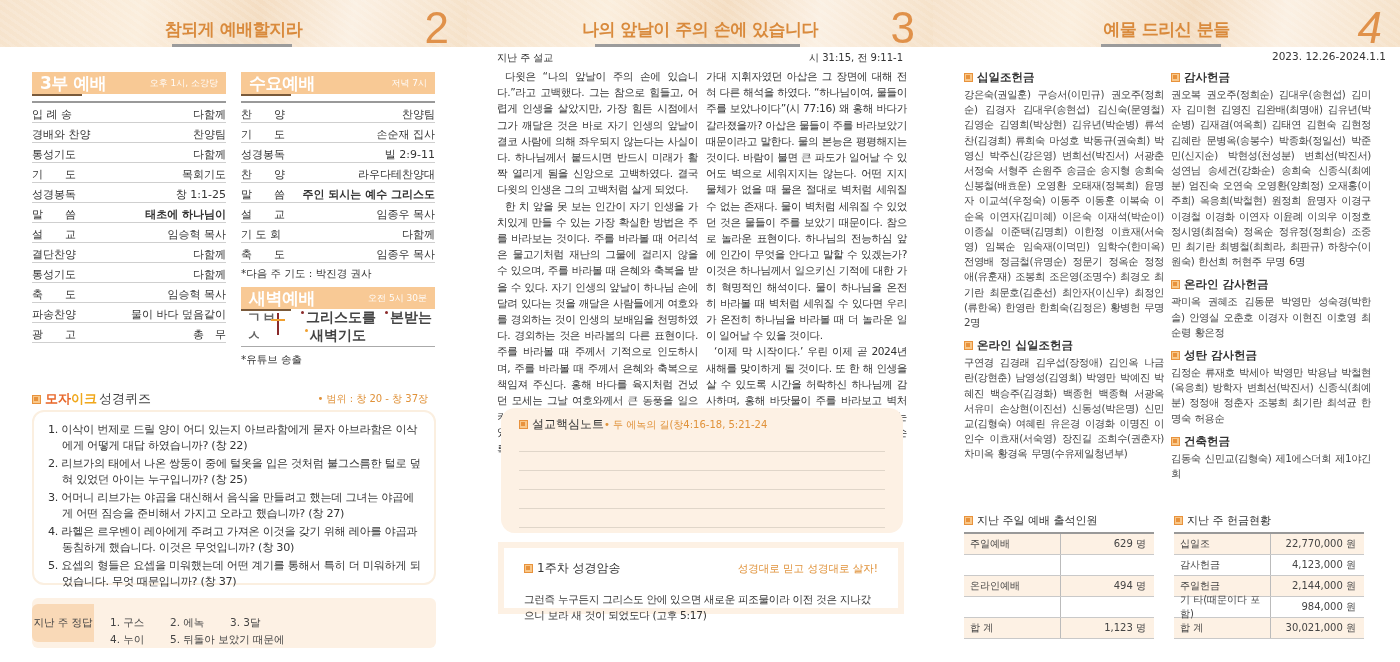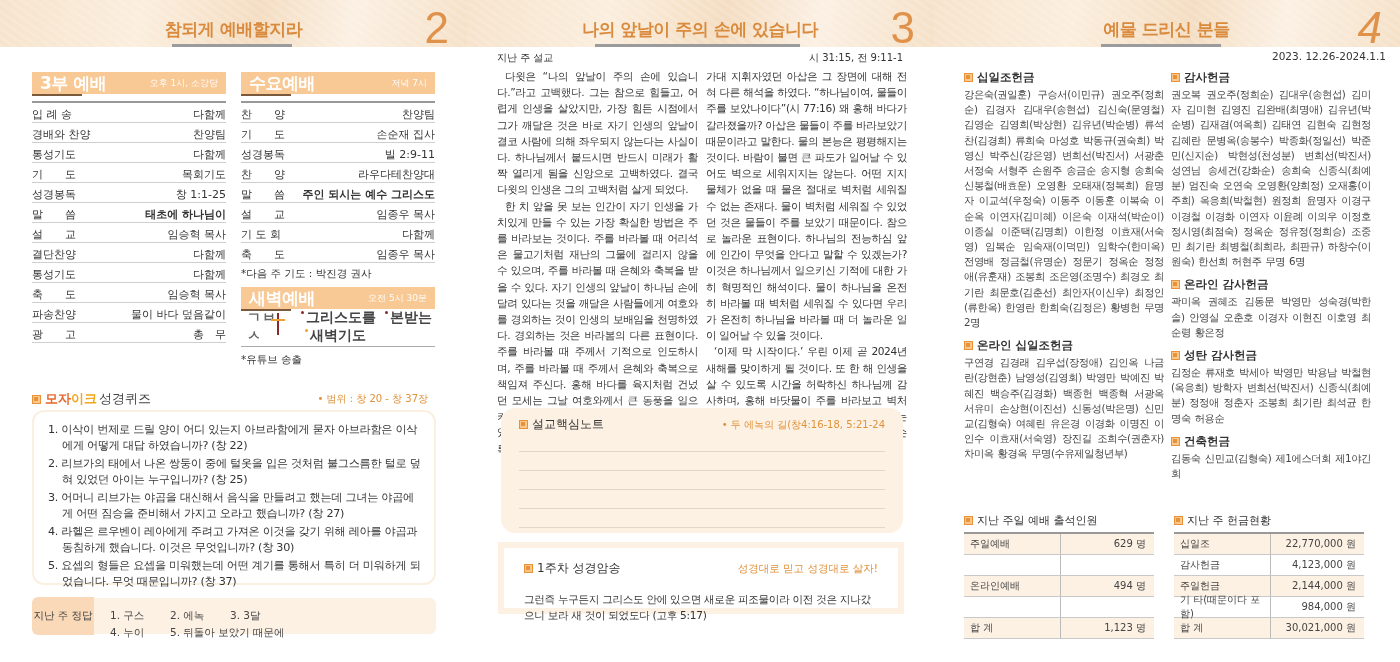--- a/index.html
+++ b/index.html
@@ -63,37 +63,37 @@
   .mosaic-a { color: #e8672a; }
   .mosaic-b { color: #f0a81c; }
   .quiz-title .sub { color: #444; font-weight: normal; margin-left: 2px; }
   .quiz-range { font-size: 10px; color: #e0923a; }
   .quiz-box {
     position: absolute; left: 32px; top: 410px; width: 404px; height: 175px;
     border: 2px solid #fbefe0; border-radius: 12px; background: #fff; padding: 10px 12px 0 14px;
   }
   .quiz-item { font-size: 11.2px; line-height: 15.5px; color: #333; margin-bottom: 3px; padding-left: 14px; text-indent: -14px; letter-spacing: -0.3px; }
   .answers {
-    position: absolute; left: 32px; top: 598px; width: 404px; height: 36px; background: #fdf1e4; border-radius: 6px; display: flex; align-items: center;
+    position: absolute; left: 32px; top: 598px; width: 404px; height: 50px; background: #fdf1e4; border-radius: 6px; display: flex; align-items: center;
   }
   .answers .lbl { width: 62px; height: 38px; background: #f9d9b7; display: flex; align-items: center; justify-content: center; font-size: 10.5px; color: #444; border-radius: 6px 0 0 6px; }
   .answers .grid { display: grid; grid-template-columns: 60px 60px 100px; font-size: 10.5px; color: #444; margin-left: 16px; row-gap: 3px; margin-top: 17px; }
   .answers .grid .wide { grid-column: span 2; }
 
   
   .sermon-meta { position: absolute; top: 51px; left: 30px; right: 30px; display: flex; justify-content: space-between; font-size: 10px; color: #333; }
   .sermon-cols { position: absolute; top: 68px; left: 30px; width: 410px; display: flex; gap: 8px; }
   .sermon-col { width: 201px; font-size: 10.6px; line-height: 16.2px; color: #333; text-align: justify; letter-spacing: -0.4px; }
   .sermon-col p { text-indent: 8px; }
   .sermon-col p.cont { text-indent: 0; }
 
   .notes-box {
     position: absolute; left: 34px; top: 408px; width: 402px; height: 125px; background: #fdf1e4; border-radius: 14px; padding: 8px 18px;
   }
-  .notes-head { display: flex; justify-content: space-between; align-items: center; }
+  .notes-head { display: flex; align-items: center; }
   .notes-head .t { font-size: 12px; color: #333; display:flex; align-items:center; }
   .notes-head .r { font-size: 10px; color: #e0923a; }
   .note-line { height: 19px; border-bottom: 1px solid #e0d6c9; }
 
   .memory-box {
     position: absolute; left: 31px; top: 542px; width: 406px; height: 72px; border: 6px solid #fdf1e4; background: #fff; padding: 8px 20px;
   }
   .memory-head { display: flex; justify-content: space-between; align-items: center; margin-top: 4px; }
   .memory-head .t { font-size: 12px; color: #333; display:flex; align-items:center; }
   .memory-head .r { font-size: 10.5px; color: #e0923a; }

